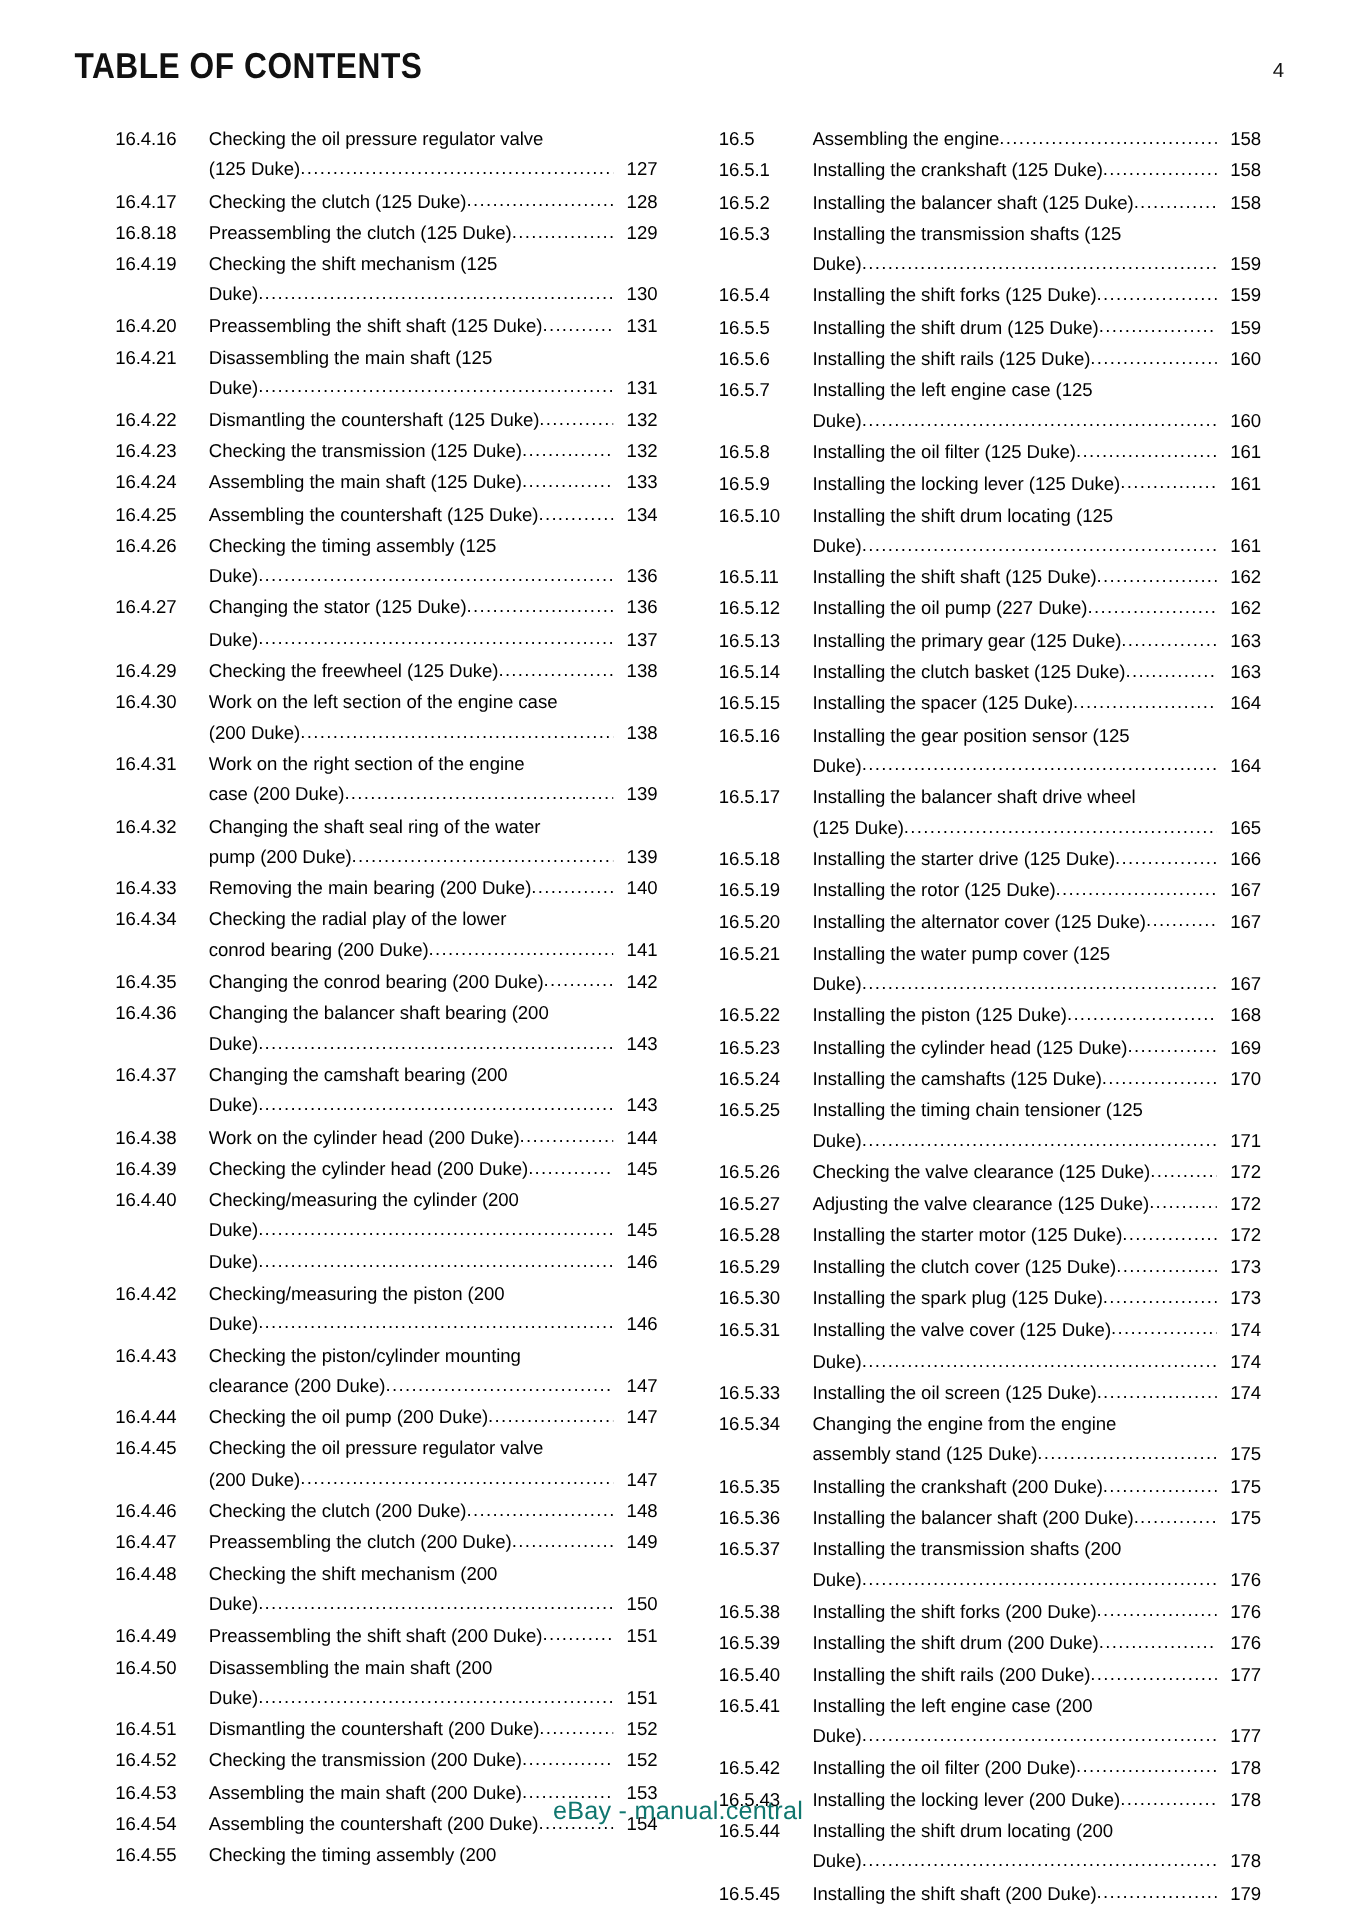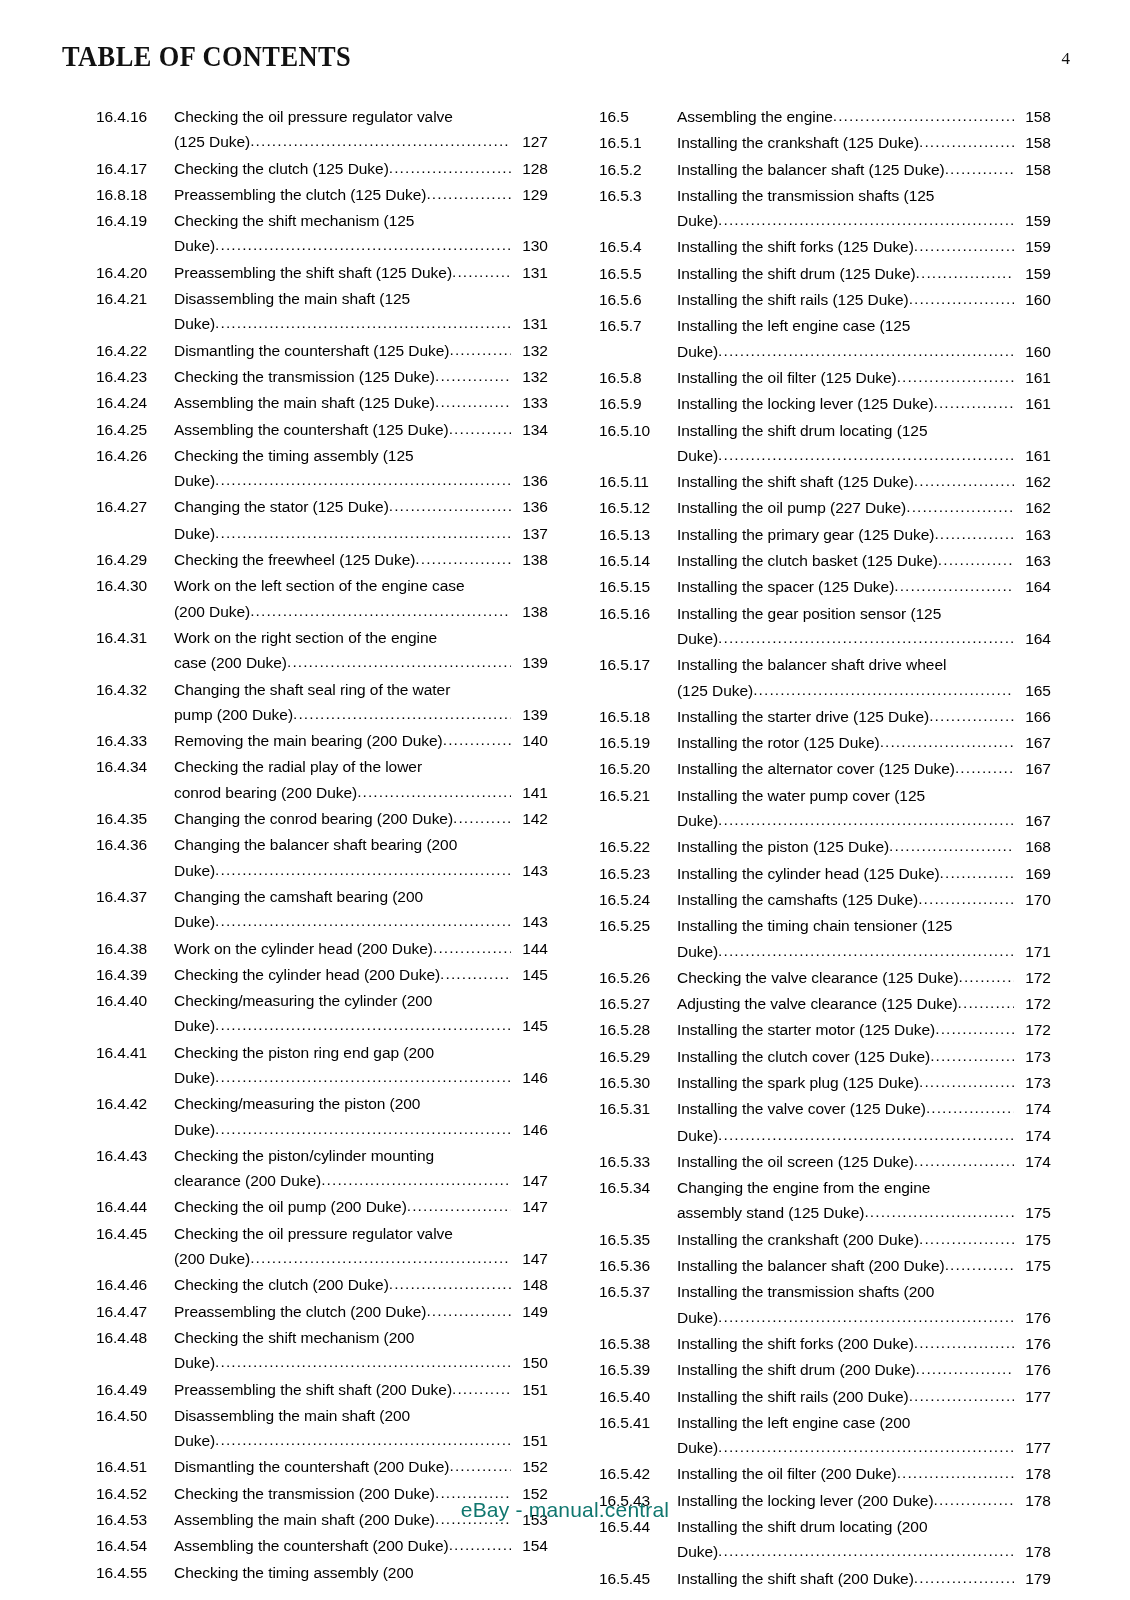--- a/index.html
+++ b/index.html
@@ -18,21 +18,20 @@
     -webkit-font-smoothing: antialiased;
   }
 
   
   #page-header {
     position: absolute;
     left: 62px;
     top: 38px;
     right: 60px;
     height: 46px;
-    font-family: Liberation Serif, serif;
   }
   #toc-title {
     position: absolute;
     left: 0;
     top: 0;
     font-size: 30px;
     font-weight: bold;
     letter-spacing: 0.5px;
     transform: scaleX(0.88);
     transform-origin: left center;
@@ -477,28 +476,20 @@
         <div class="entry-line cont">
           <span class="entry-num">16.4.40</span>
           <span class="entry-main">
             <span class="entry-title">Duke)</span>
             <span class="leader">..................................................................................................</span>
             <span class="entry-page">145</span>
           </span>
         </div>
       </div>
       <div class="toc-entry">
-        <div class="entry-line">
-          <span class="entry-num">16.4.41</span>
-          <span class="entry-main">
-            <span class="entry-title">Checking the piston ring end gap (200</span>
-            <span class="leader nolead">..................................................................................................</span>
-            <span class="entry-page"></span>
-          </span>
-        </div>
         <div class="entry-line cont">
           <span class="entry-num">16.4.41</span>
           <span class="entry-main">
             <span class="entry-title">Duke)</span>
             <span class="leader">..................................................................................................</span>
             <span class="entry-page">146</span>
           </span>
         </div>
       </div>
       <div class="toc-entry">

